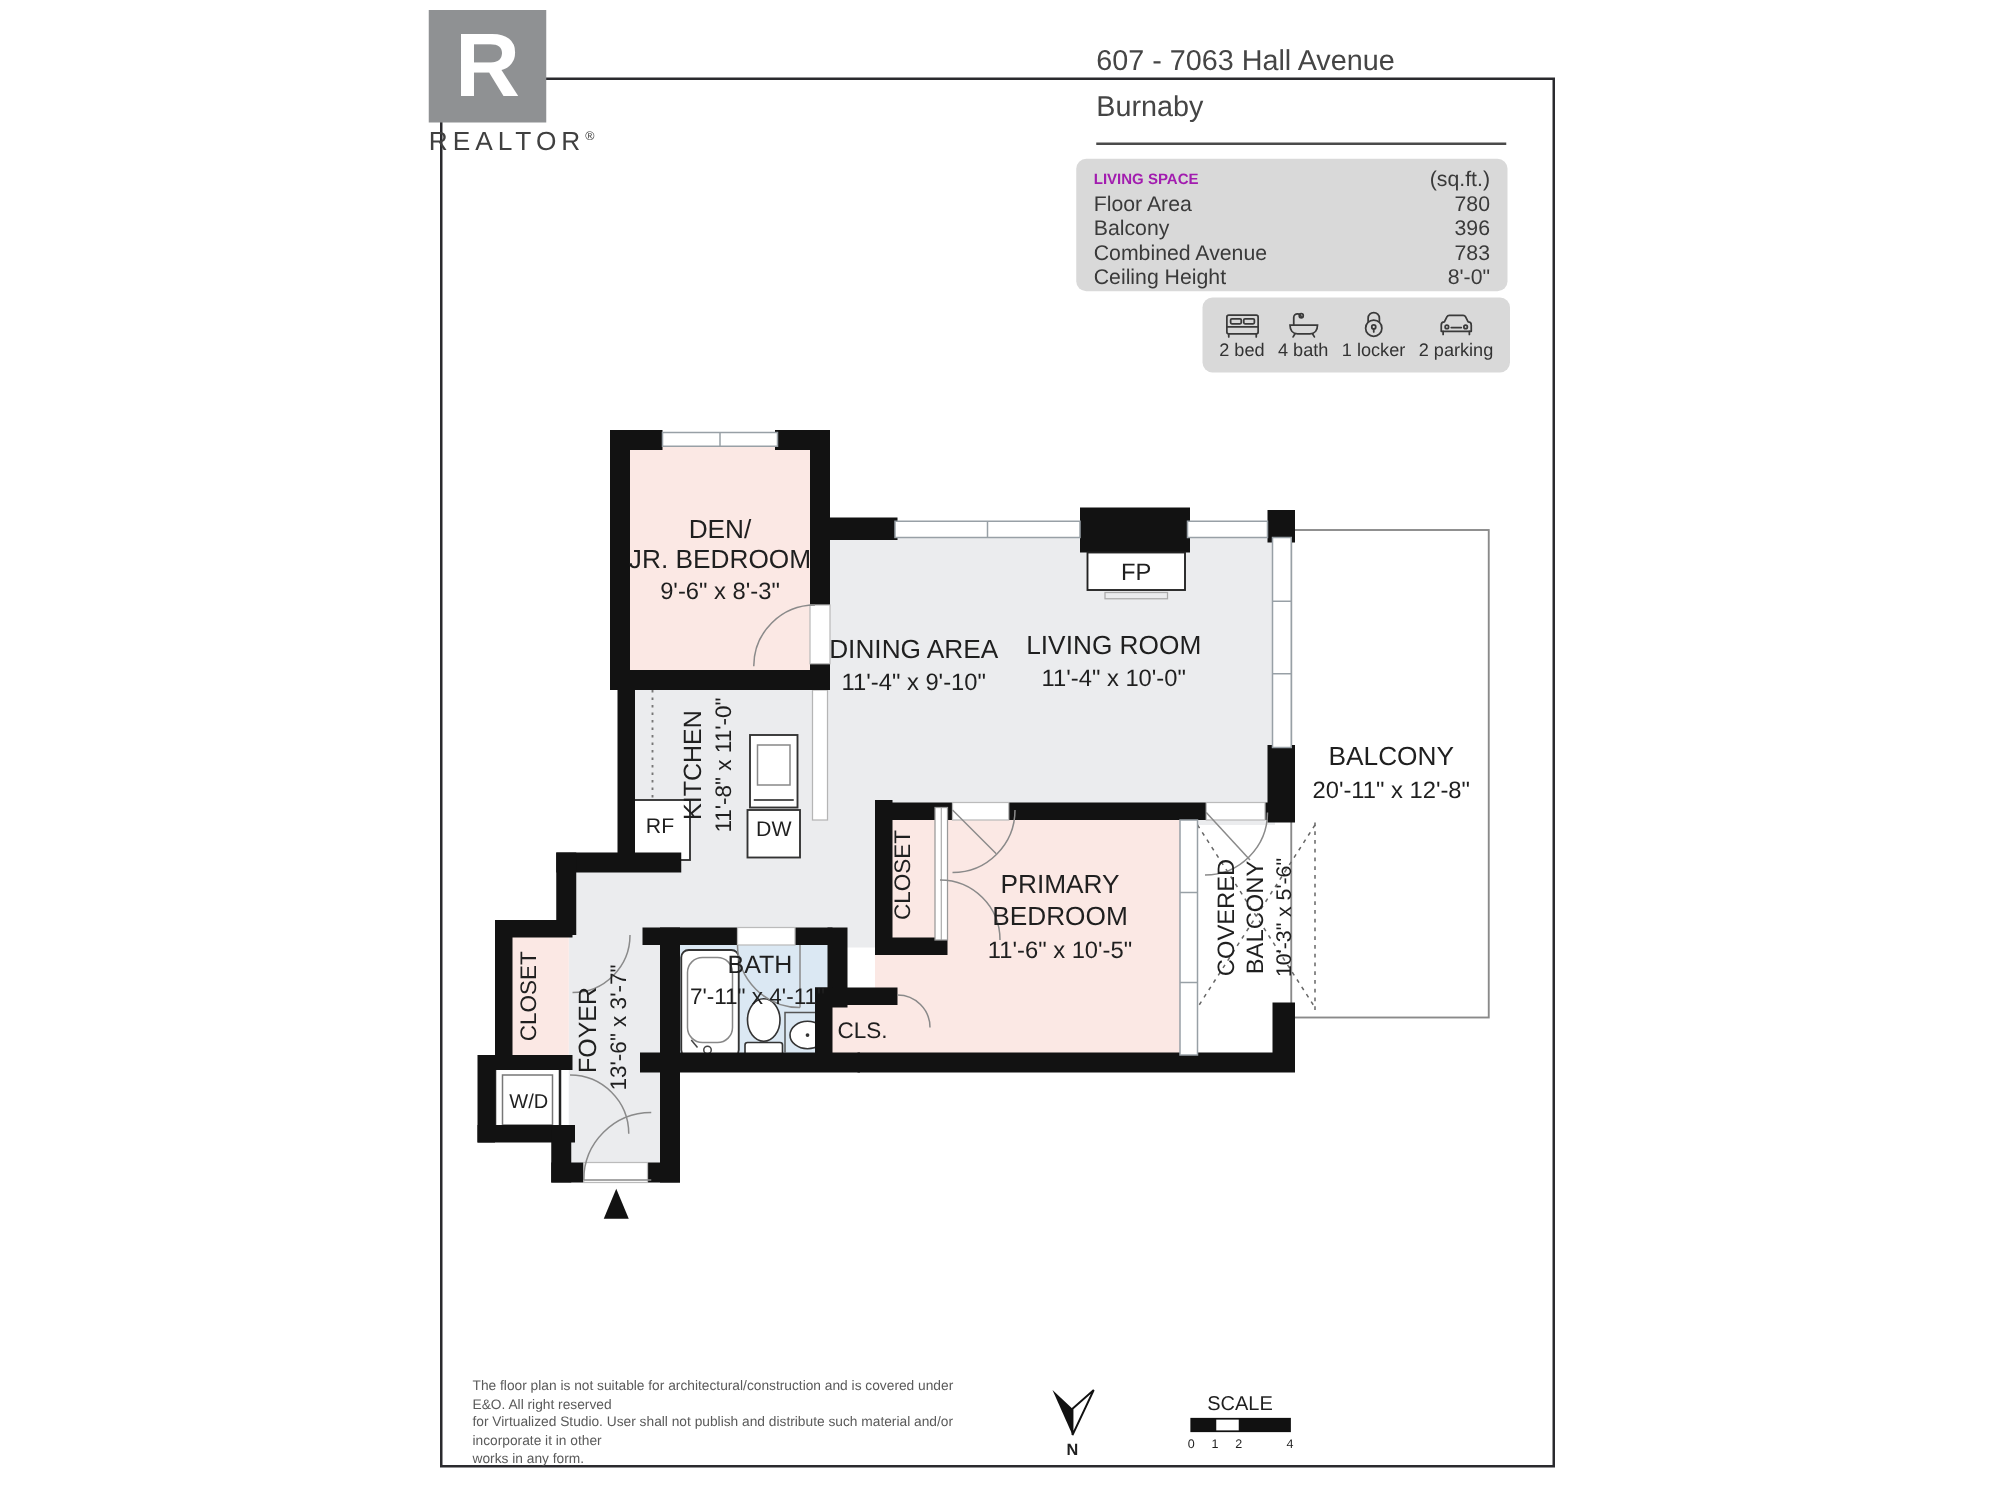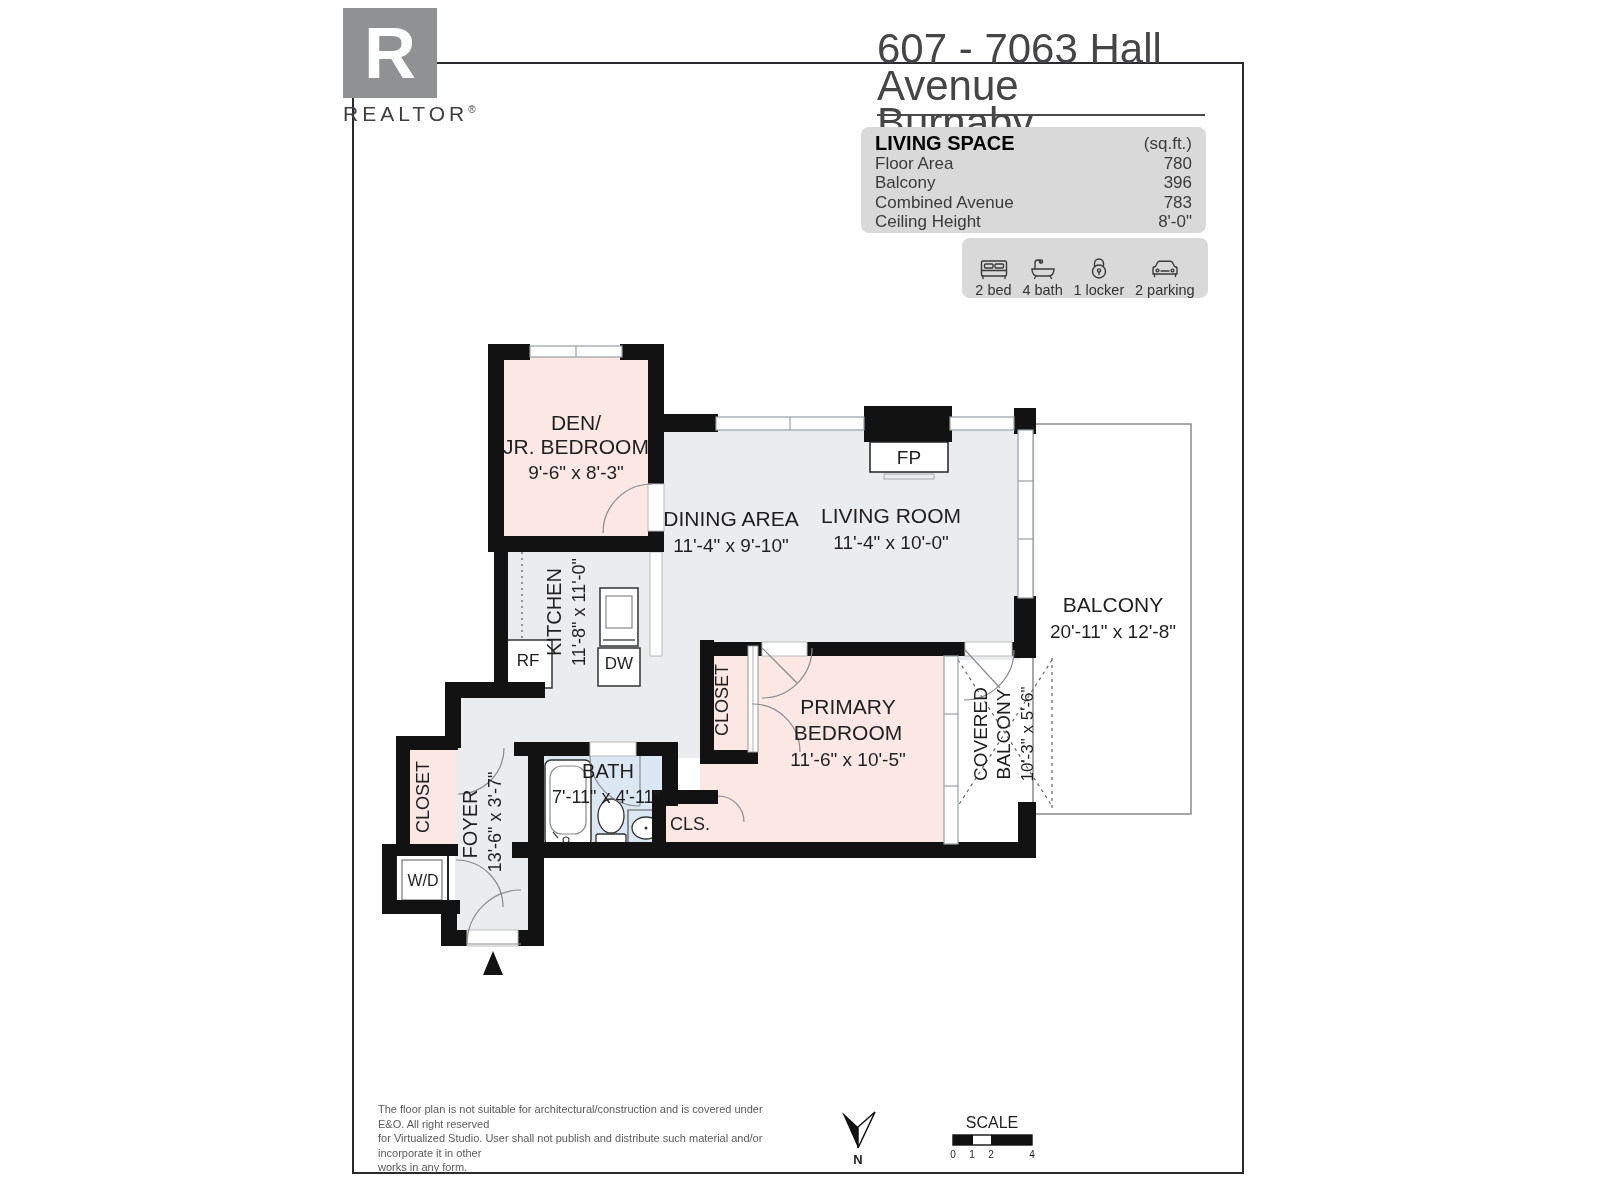--- a/index.html
+++ b/index.html
@@ -9,30 +9,30 @@
                border:2px solid #2a2a2e;box-sizing:border-box;}
   
   .logo{position:absolute;left:343px;top:8px;width:110px;text-align:left;}
   .logo-square{width:94px;height:90px;background:#8f9193;display:flex;
                align-items:center;justify-content:center;}
   .logo-square span{color:#fff;font-size:72px;font-weight:700;line-height:1;}
   .logo-word{margin-top:4px;font-size:21px;color:#404040;letter-spacing:4px;}
   .logo-word sup{font-size:10px;letter-spacing:0;}
   
   .title{position:absolute;left:877px;top:30px;width:340px;color:#454545;
-         font-size:42px;line-height:37px;font-weight:400;}
+         font-size:23px;line-height:37px;font-weight:400;}
   .title-rule{position:absolute;left:877px;top:114px;width:328px;height:2px;background:#4a4a4a;}
   .info-box{position:absolute;left:861px;top:127px;width:345px;height:106px;
             background:#d9d9d9;border-radius:8px;box-sizing:border-box;
             padding:7px 14px;color:#3a3a3a;font-size:17px;}
   .info-row{display:flex;justify-content:space-between;line-height:19.5px;}
-  .info-row .hd{font-weight:700;color:#000000;font-size:20px;}
+  .info-row .hd{font-weight:700;color:#a21caf;font-size:12px;}
   
   .feat-box{position:absolute;left:962px;top:238px;width:246px;height:60px;
-            background:#d9d9d9;border-radius:8px;display:flex;align-items:flex-end;
+            background:#d9d9d9;border-radius:8px;display:flex;align-items:center;
             justify-content:space-around;padding:0 8px;box-sizing:border-box;}
   .feat{display:flex;flex-direction:column;align-items:center;gap:1px;}
   .feat svg{display:block;}
   .feat span{font-size:14.5px;color:#333;}
   
   svg.plan{position:absolute;left:0;top:0;}
   
   .disclaimer{position:absolute;left:378px;top:1102px;width:405px;font-size:11px;
               color:#5a5a5a;line-height:14.5px;}
   text{font-family:"Liberation Sans",sans-serif;fill:#1f1f1f;}

